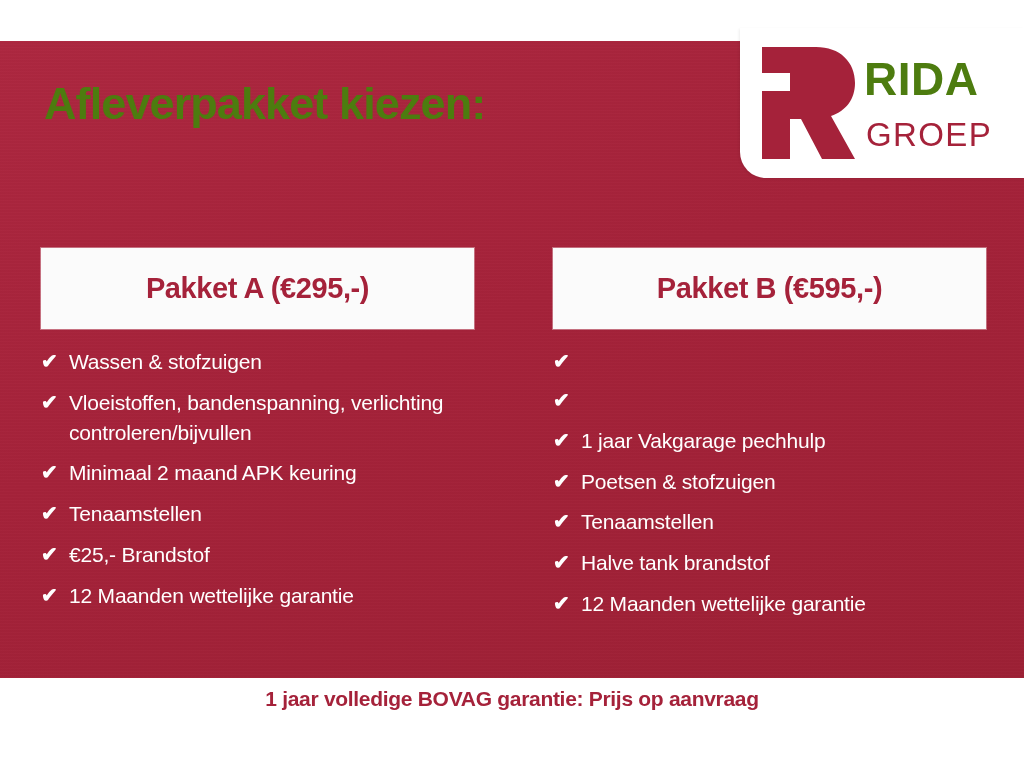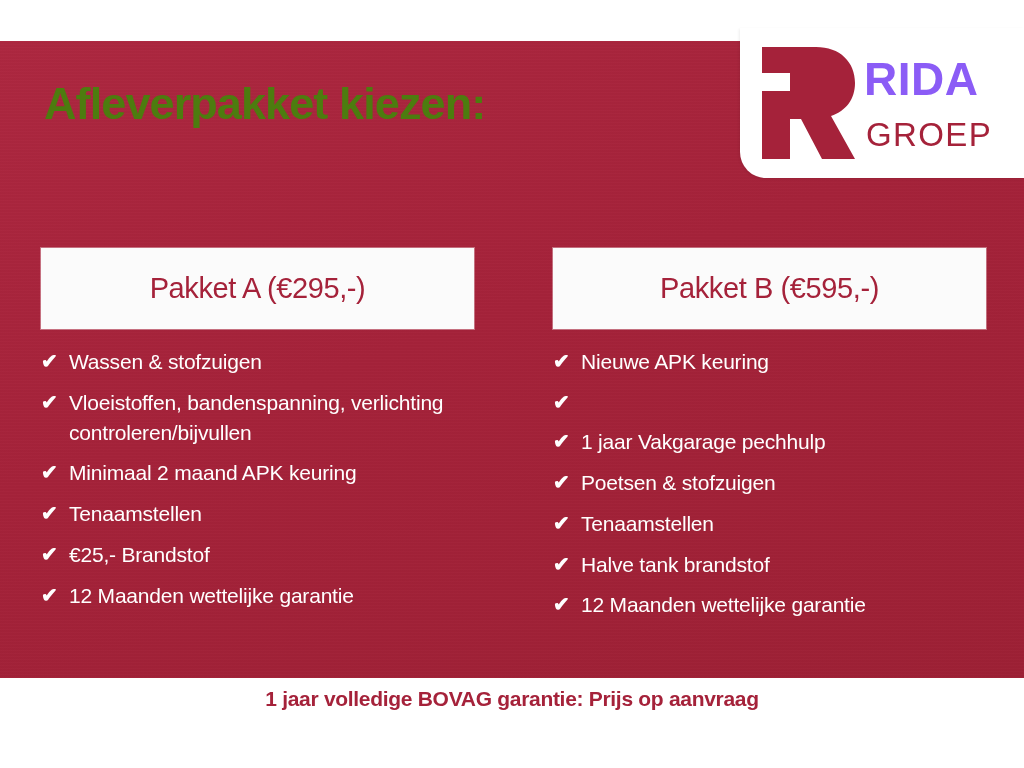--- a/index.html
+++ b/index.html
@@ -83,21 +83,21 @@
     display: block;
   }
   .logo-words {
     margin-left: 6px;
     display: flex;
     flex-direction: column;
     justify-content: center;
     line-height: 1;
   }
   .logo-rida {
-    color: #8b5cf6;
+    color: #4d7c0f;
     font-size: 46px;
     font-weight: 700;
     letter-spacing: 0.5px;
   }
   .logo-groep {
     color: #a5223a;
     font-size: 33px;
     font-weight: 400;
     letter-spacing: 1.4px;
     margin-top: 16px;
@@ -123,21 +123,21 @@
     height: 81px;
     background: #fbfbfb;
     display: flex;
     align-items: center;
     justify-content: center;
     box-shadow: 0 0 0 1px rgba(255,255,255,0.35);
   }
   .pkg-title {
     color: #a5223a;
     font-size: 29px;
-    font-weight: 400;
+    font-weight: 700;
     letter-spacing: -0.4px;
     white-space: nowrap;
   }
 
   .pkg-list {
     list-style: none;
     margin: 18px 0 0 0;
     padding: 0;
   }
   .pkg-item {
@@ -240,21 +240,20 @@
       </ul>
     </div>
 
     <div class="column col-b">
       <div class="pkg-header">
         <div class="pkg-title">Pakket B (€595,-)</div>
       </div>
       <ul class="pkg-list">
         <li class="pkg-item">
           <span class="check-icon">✔</span>
-          <span class="pkg-item-text">Nieuwe APK keuring</span>
         </li>
         <li class="pkg-item">
           <span class="check-icon">✔</span>
         </li>
         <li class="pkg-item">
           <span class="check-icon">✔</span>
           <span class="pkg-item-text">1 jaar Vakgarage pechhulp</span>
         </li>
         <li class="pkg-item">
           <span class="check-icon">✔</span>

